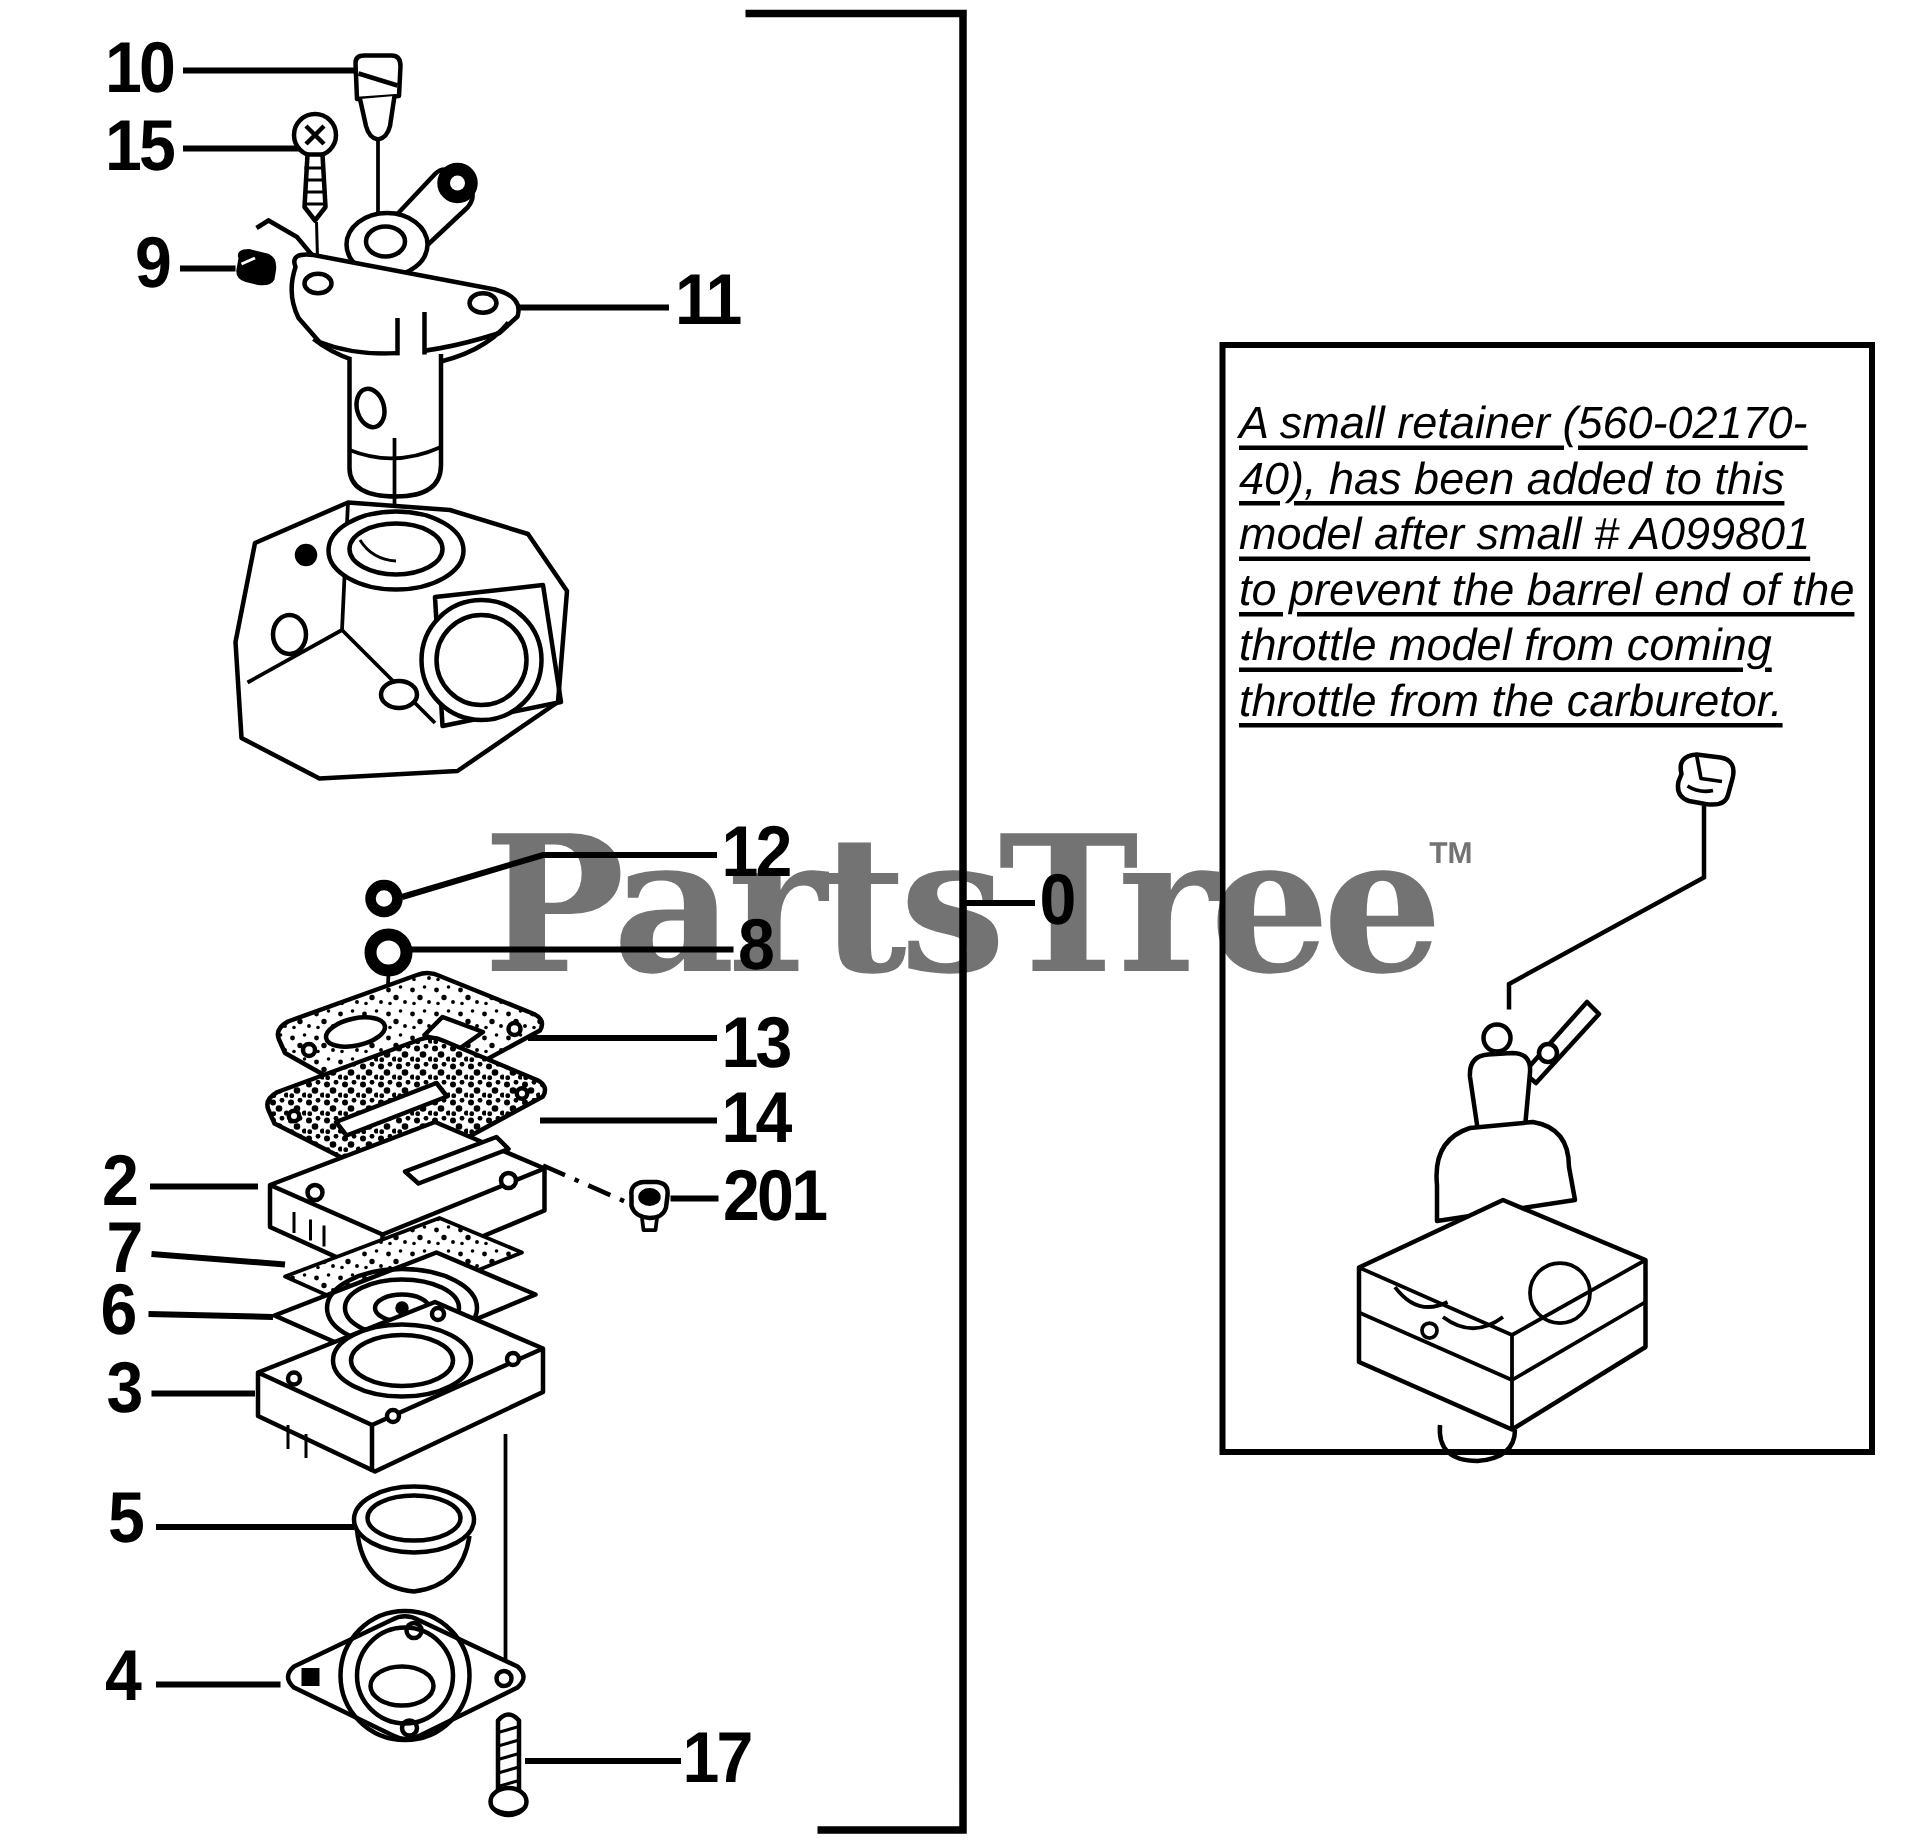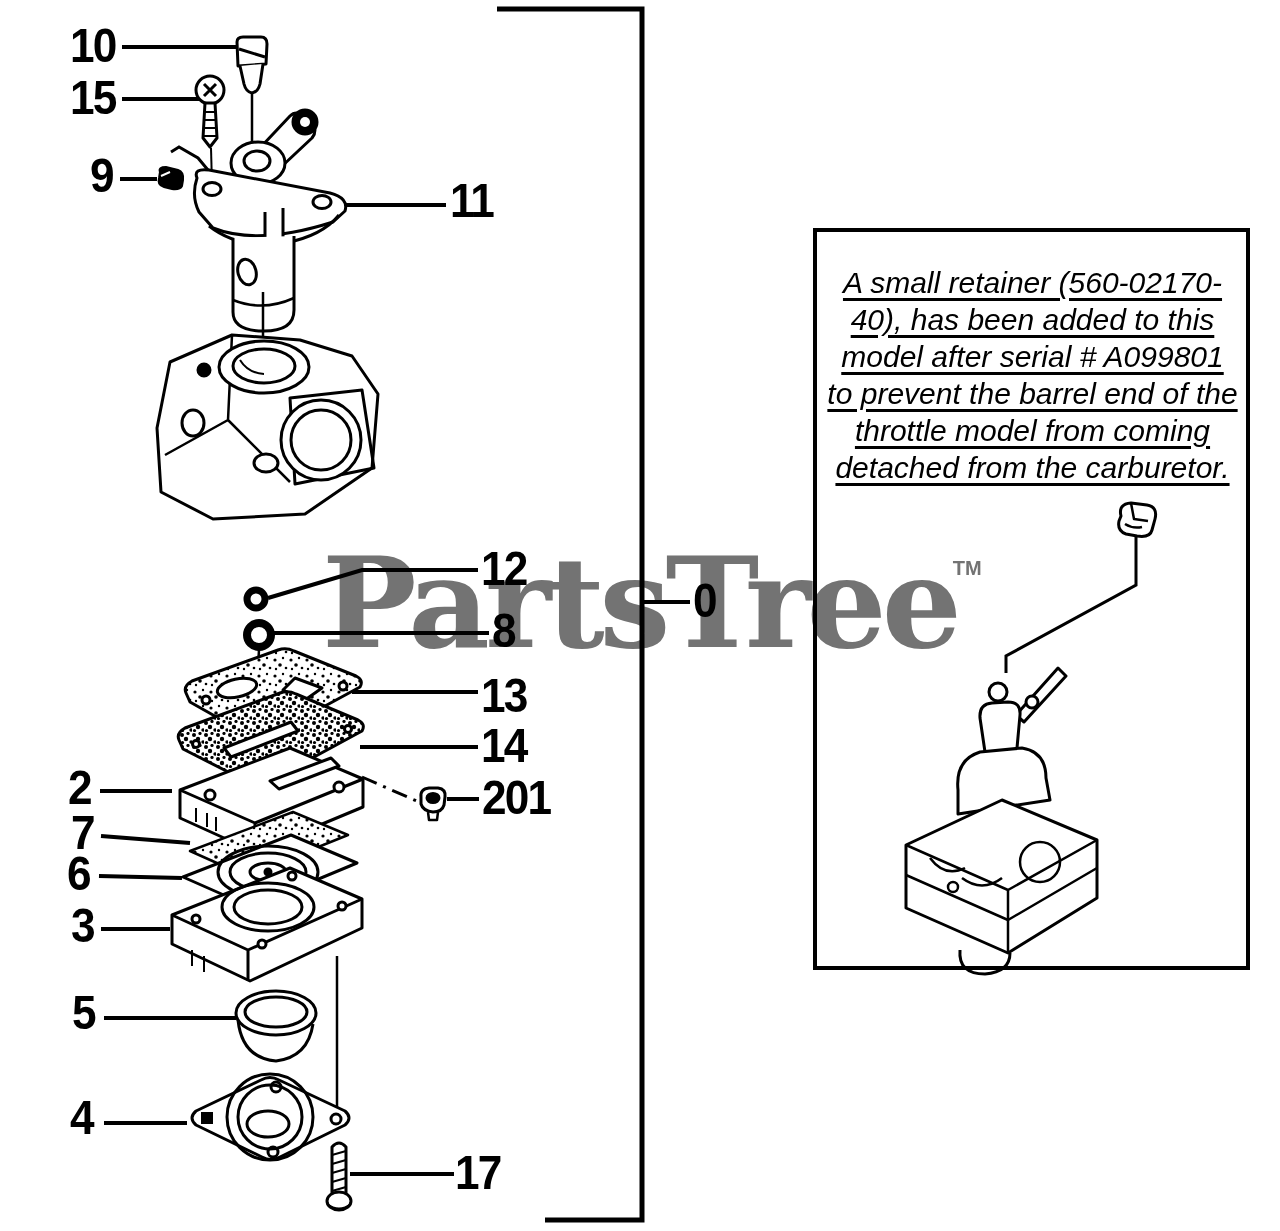--- a/index.html
+++ b/index.html
@@ -7,21 +7,21 @@
          font-family:"Liberation Sans",sans-serif;}
   .watermark{position:absolute;left:322px;top:540px;z-index:1;color:#737373;
              font-family:"DejaVu Serif",serif;font-weight:bold;font-size:126px;
              line-height:1;letter-spacing:-5px;white-space:nowrap;}
   .watermark .tm{font-family:"Liberation Sans",sans-serif;font-weight:bold;
                  font-size:20px;letter-spacing:0;vertical-align:72px;margin-left:-4px;}
   svg.diagram{position:absolute;left:0;top:0;z-index:2;}
   .callout{position:absolute;z-index:3;color:#000;font-weight:bold;font-size:48px;
            line-height:1;letter-spacing:-2px;transform:scaleX(0.92);transform-origin:left top;}
   .notebox-text{position:absolute;left:826px;top:264px;width:413px;z-index:3;
-                text-align:center;font-style:italic;font-size:30px;line-height:37px;color:#000;}
+                text-align:left;font-style:italic;font-size:30px;line-height:37px;color:#000;}
   .note-line{text-decoration:underline;text-underline-offset:5px;}
 </style>
 </head>
 <body>
 
 <div class="stage">
 
   <div class="watermark"><span>PartsTree</span><span class="tm">TM</span></div>
 
   <svg class="diagram" width="1280" height="1231" viewBox="0 0 1280 1231">
@@ -232,19 +232,19 @@
   <div class="callout" style="left:67px;top:850px">6</div>
   <div class="callout" style="left:71px;top:902px">3</div>
   <div class="callout" style="left:72px;top:989px">5</div>
   <div class="callout" style="left:70px;top:1094px">4</div>
   <div class="callout" style="left:455px;top:1149px">17</div>
   <div class="callout" style="left:693px;top:577px">0</div>
 
   <div class="notebox-text">
     <div class="note-line">A small retainer (560-02170-</div>
     <div class="note-line">40), has been added to this</div>
-    <div class="note-line">model after serial # A099801</div>
+    <div class="note-line">model after small # A099801</div>
     <div class="note-line">to prevent the barrel end of the</div>
     <div class="note-line">throttle model from coming</div>
-    <div class="note-line">detached from the carburetor.</div>
+    <div class="note-line">throttle from the carburetor.</div>
   </div>
 
 </div>
 
 </body></html>

